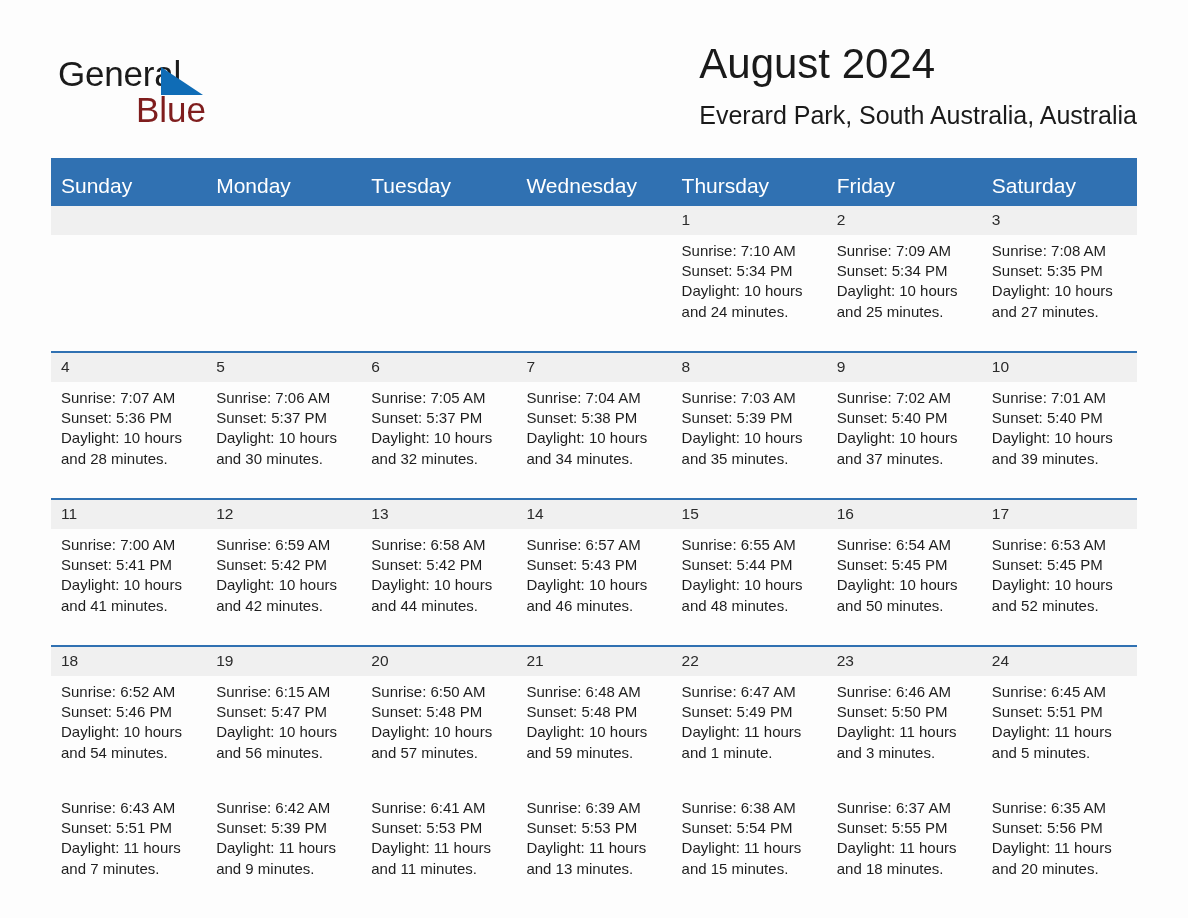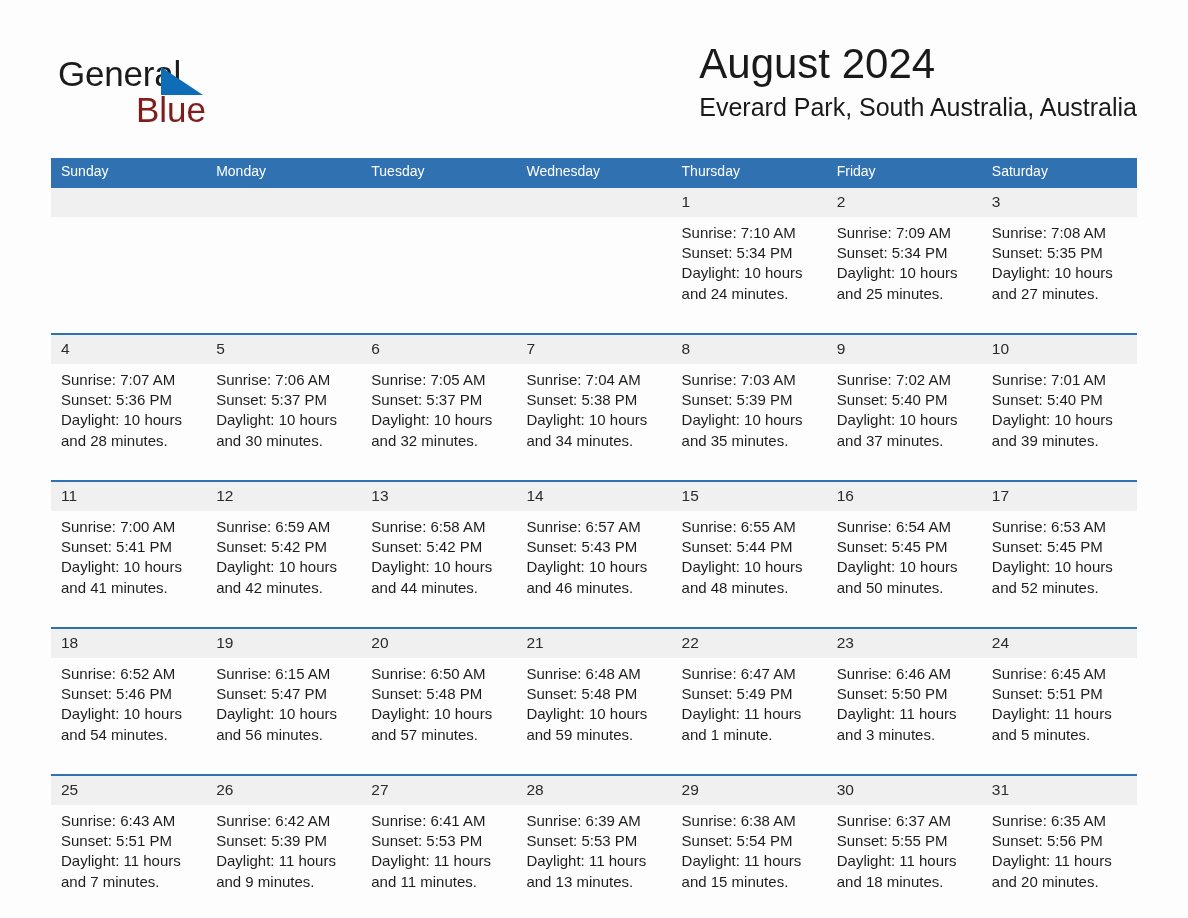--- a/index.html
+++ b/index.html
@@ -72,44 +72,45 @@
   .month-title {
     font-size: 42px;
     color: #1a1a1a;
     line-height: 52px;
     white-space: nowrap;
   }
   .location-title {
     font-size: 25px;
     color: #1a1a1a;
     line-height: 34px;
+    margin-top: 8px;
     white-space: nowrap;
   }
 
   
   .calendar {
     position: absolute;
     left: 51px;
     top: 158px;
     width: 1086px;
   }
   table.cal {
     border-collapse: collapse;
     table-layout: fixed;
     width: 1086px;
   }
   table.cal col { width: 155.14px; }
 
   thead th {
     background: #3071b2;
     color: #ffffff;
-    font-size: 14px;
+    font-size: 21px;
     font-weight: normal;
     text-align: left;
-    padding: 4px 0 8px 10px;
+    padding: 16px 0 8px 10px;
     height: 18px;
     vertical-align: middle;
   }
 
   tr.date-row td {
     background: #f0f0f0;
     font-size: 15.5px;
     color: #2b2b2b;
     padding: 5px 0 4px 10px;
     vertical-align: top;
@@ -365,29 +366,20 @@
             <span class="line">and 3 minutes.</span>
           </td>
           <td>
             <span class="line">Sunrise: 6:45 AM</span>
             <span class="line">Sunset: 5:51 PM</span>
             <span class="line">Daylight: 11 hours</span>
             <span class="line">and 5 minutes.</span>
           </td>
         </tr>
 
-        <tr class="date-row">
-          <td>25</td>
-          <td>26</td>
-          <td>27</td>
-          <td>28</td>
-          <td>29</td>
-          <td>30</td>
-          <td>31</td>
-        </tr>
         <tr class="info-row">
           <td>
             <span class="line">Sunrise: 6:43 AM</span>
             <span class="line">Sunset: 5:51 PM</span>
             <span class="line">Daylight: 11 hours</span>
             <span class="line">and 7 minutes.</span>
           </td>
           <td>
             <span class="line">Sunrise: 6:42 AM</span>
             <span class="line">Sunset: 5:39 PM</span>

